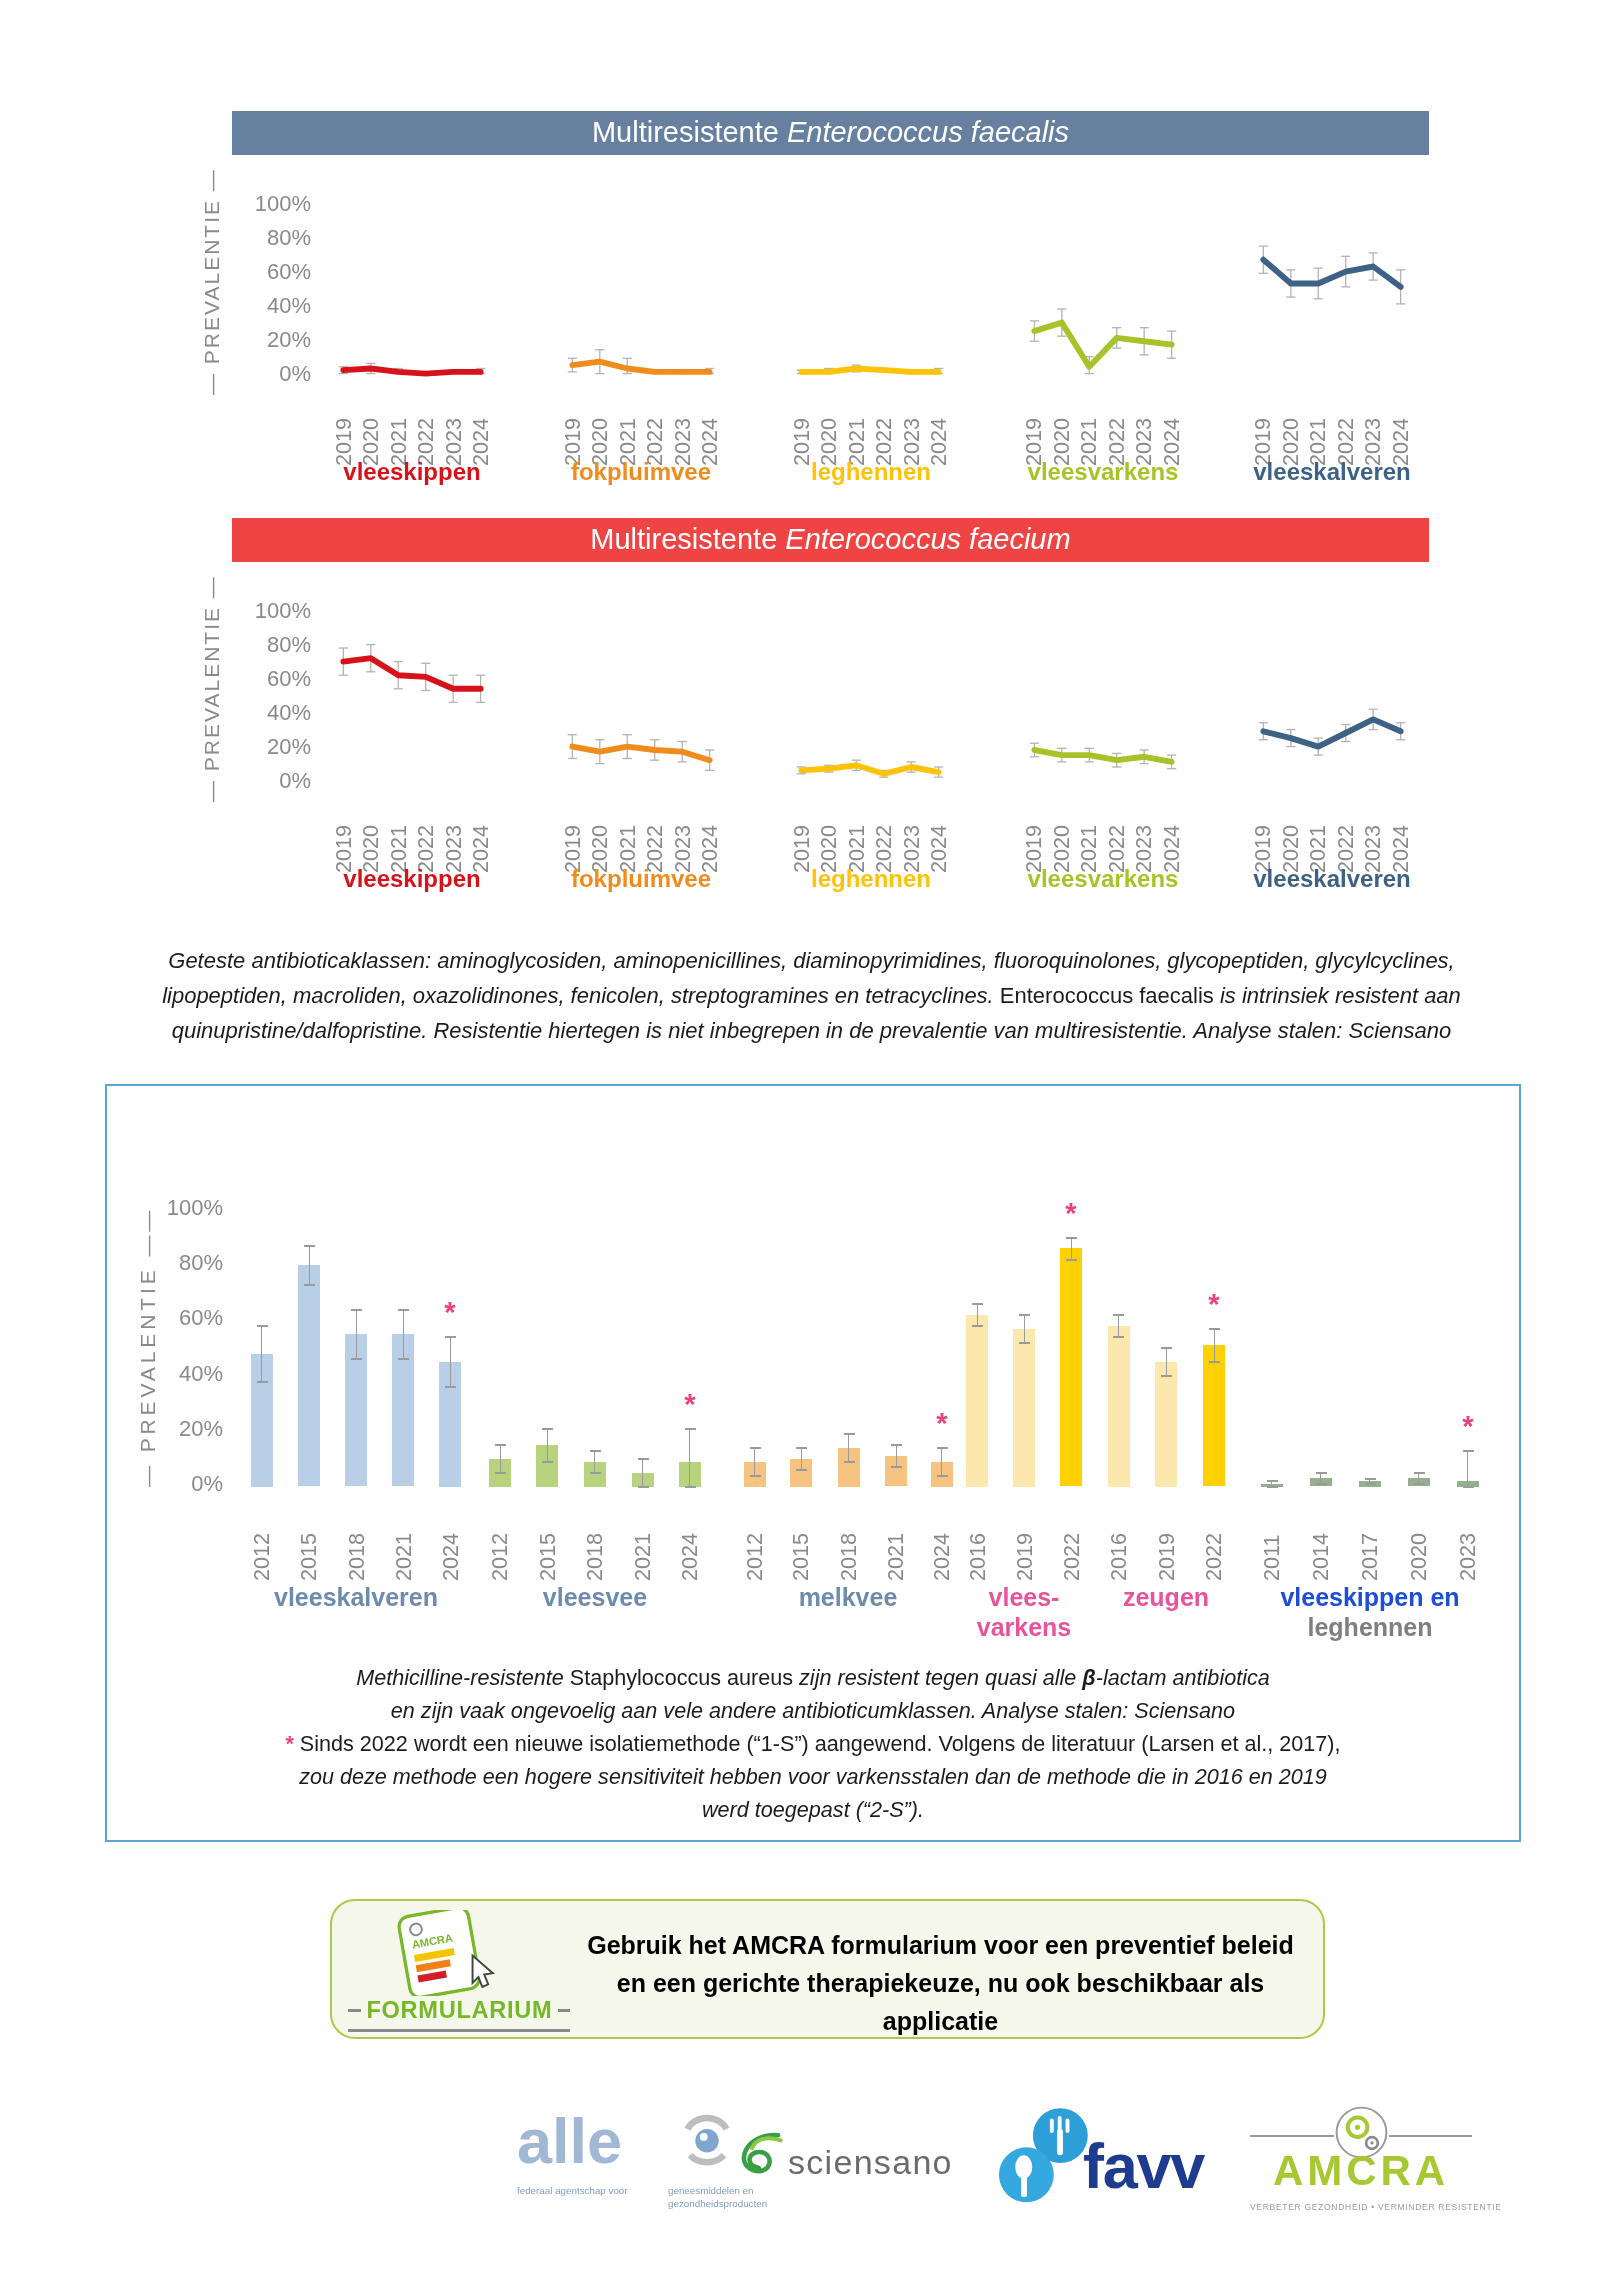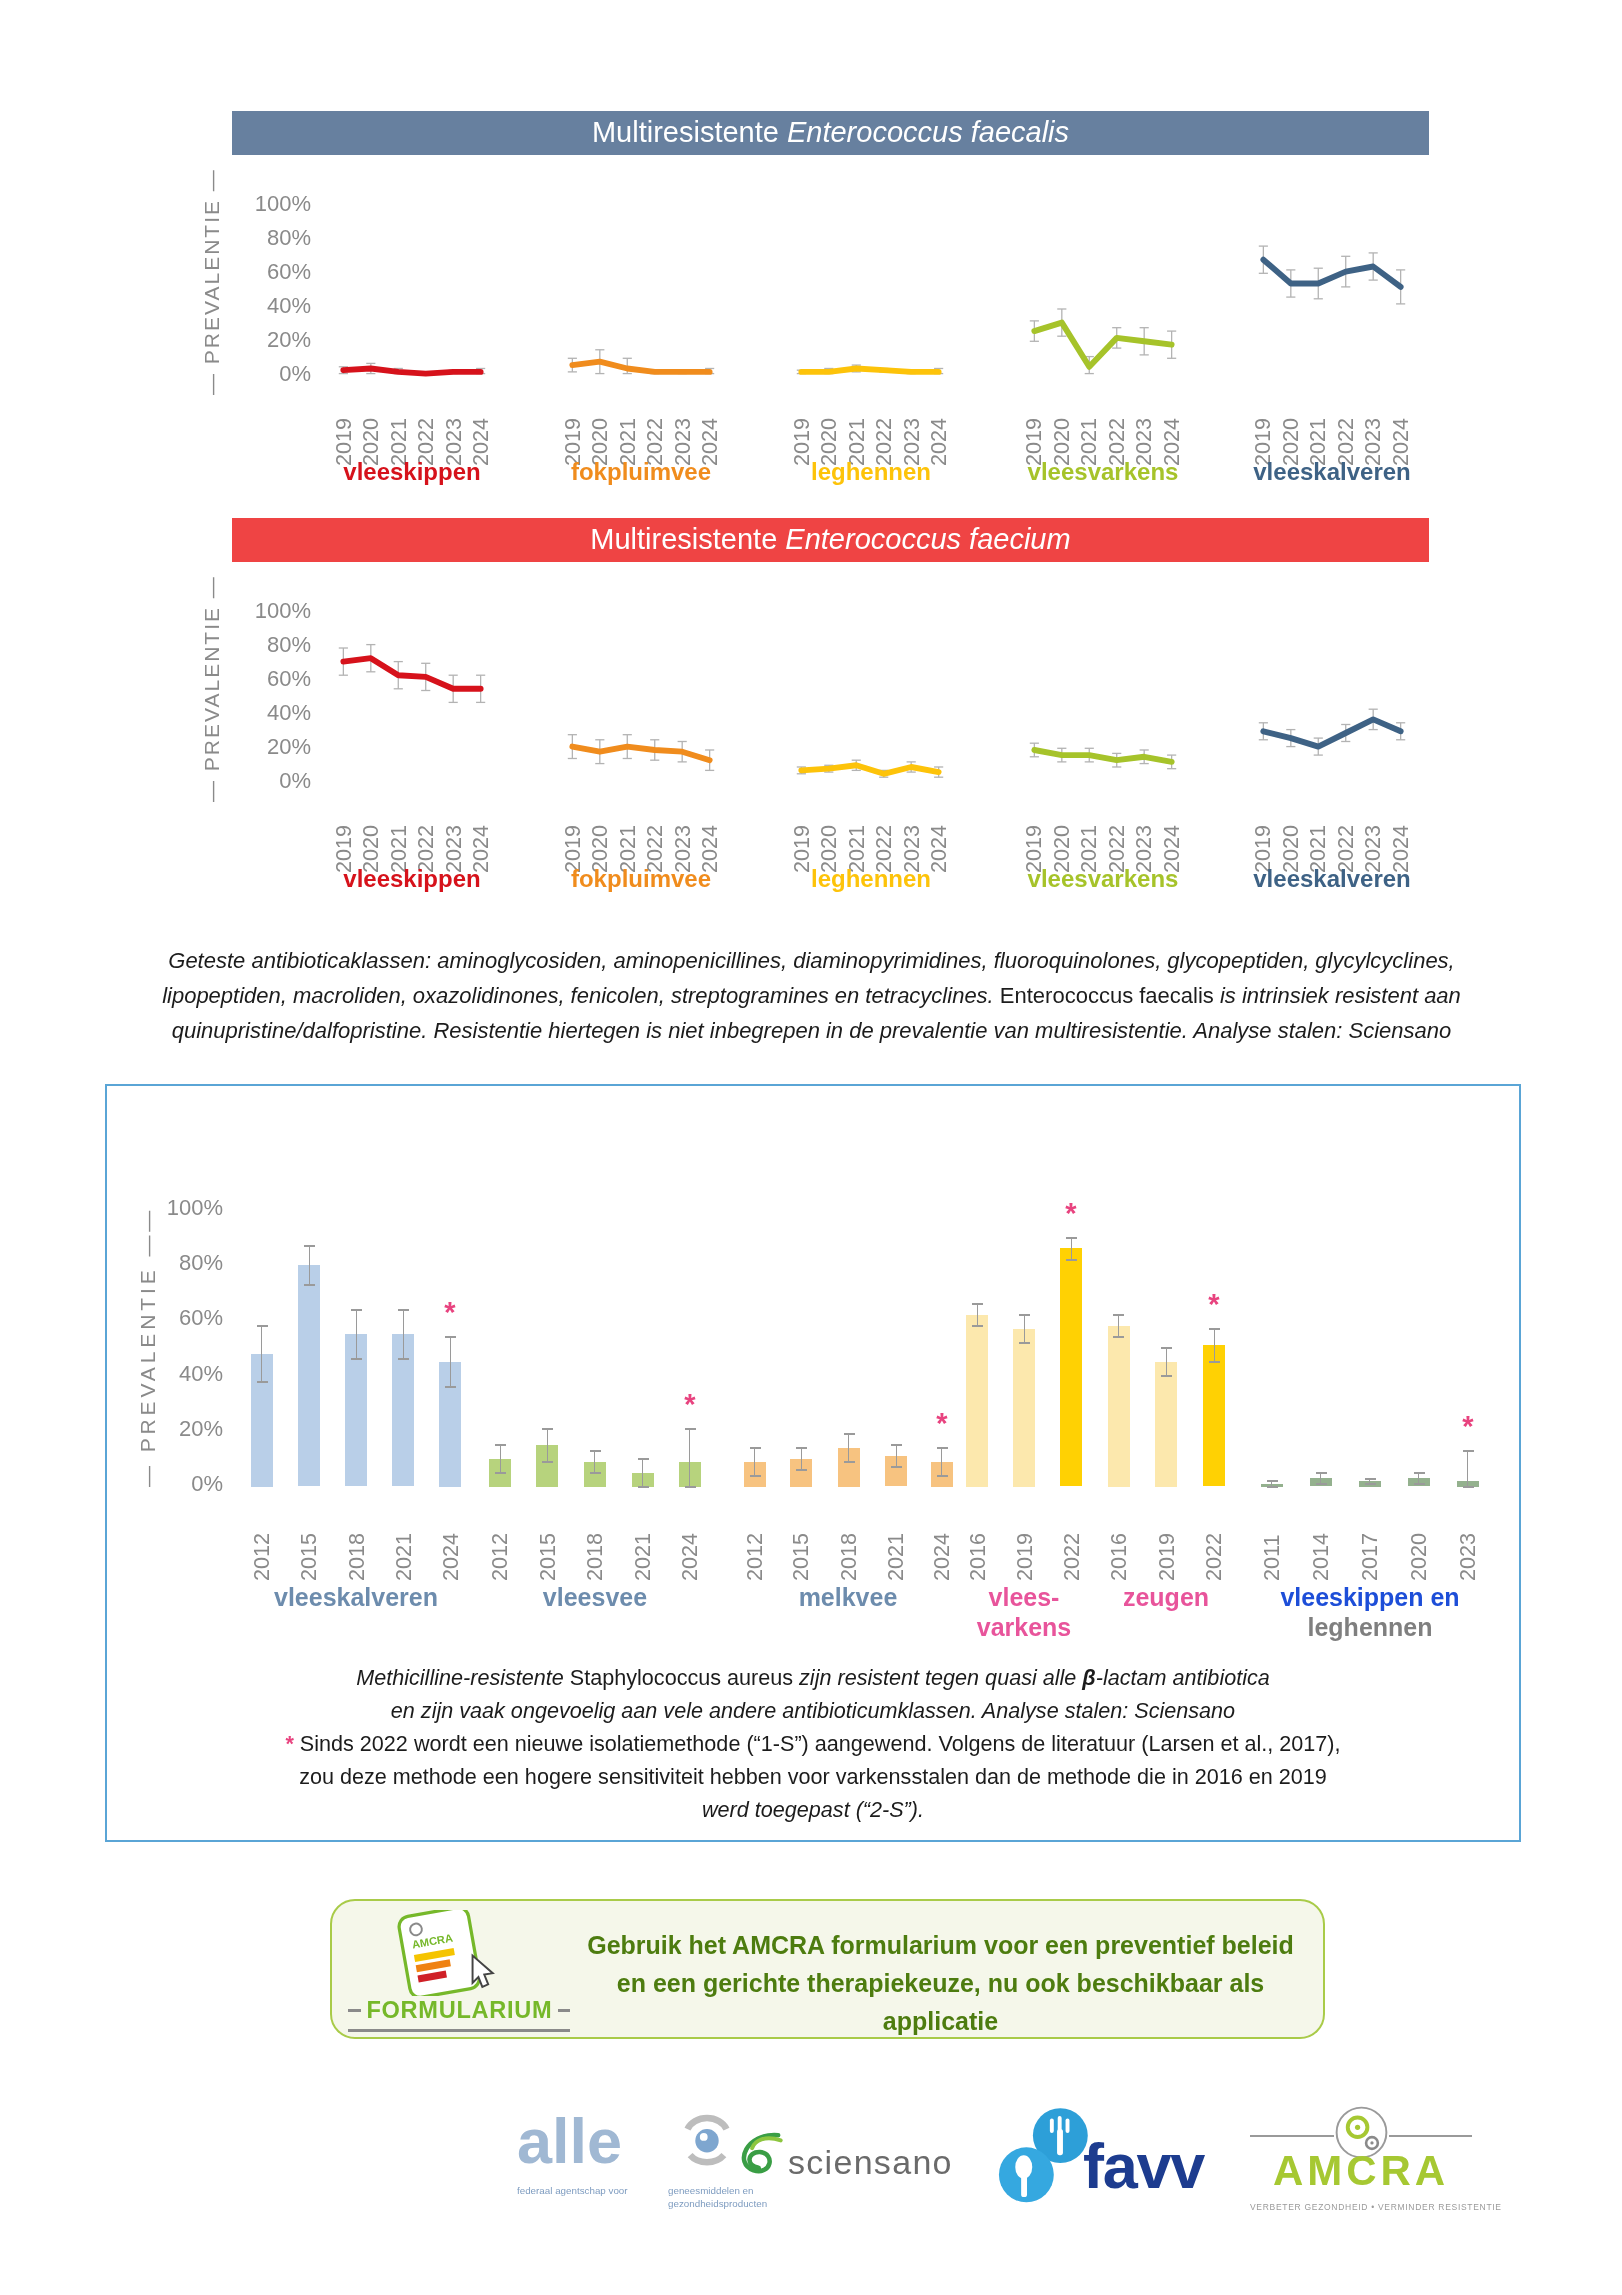--- a/index.html
+++ b/index.html
@@ -29,21 +29,21 @@
   .star{position:absolute;width:26px;text-align:center;font-size:29px;font-weight:bold;}
   .grouplab{position:absolute;width:222px;text-align:center;font-size:25px;font-weight:bold;line-height:30px;}
   .formbox{position:absolute;left:330px;top:1899px;width:995px;height:140px;border:2px solid #a9cb49;
            border-radius:25px;background:#f5f7ea;box-sizing:border-box;}
   .formicon{position:absolute;left:36px;top:9.2px;width:157px;height:86px;}
   .formlabel-row{position:absolute;left:16.4px;top:96px;width:222px;display:flex;align-items:center;gap:5.2px;}
   .rule{flex:1;height:2.6px;background:#8a8a8a;}
   .formlabel{color:#76b82a;font-size:23.6px;font-weight:bold;letter-spacing:0.7px;}
   .formunderline{position:absolute;left:16.4px;top:128px;width:222px;height:2.6px;background:#8a8a8a;}
   .formtext{position:absolute;left:242px;top:25px;width:733px;text-align:center;font-weight:bold;
-            font-size:25px;line-height:38px;color:#4d7c0f;}
+            font-size:25px;line-height:38px;color:#000000;}
   .logos{position:absolute;left:0;top:2104px;width:1623px;height:118px;}
   .logo{position:absolute;}
   .vgtext{position:absolute;left:88px;top:5.2px;font-size:17.7px;line-height:24px;color:#2f6db5;font-weight:bold;white-space:nowrap;}
   .faggword{font-size:63px;color:#a0b8d3;font-weight:bold;letter-spacing:0px;line-height:59px;}
   .faggsub{position:absolute;font-size:9.8px;color:#7e9cc0;line-height:12.4px;white-space:nowrap;}
   .sciword{position:absolute;left:62px;top:13px;font-size:34px;color:#6a6a6a;letter-spacing:1.3px;}
   .favvword{position:absolute;left:88px;top:26px;font-size:63px;font-weight:bold;color:#1d3c8f;letter-spacing:-1.3px;}
   .amcra{width:222px;text-align:center;}
   .amcraline{position:absolute;left:0;top:30px;width:222px;height:2px;background:#9a9a9a;}
   .amcraword{position:absolute;left:0;top:42px;width:222px;font-size:42px;letter-spacing:3.9px;color:#a6c832;font-weight:bold;}
@@ -523,21 +523,21 @@
         <div class="wcap" style="left: 1356px; top: 400px;"></div>
         <div class="star" style="left: 1348px; top: 324px; color: rgb(232, 67, 127);">*</div>
         <div class="vtext" style="left: 1349px; top: 410px;">2023</div>
         <div class="grouplab" style="left: 1152px; top: 496px; color: #1d4ed8;">vleeskippen en</div>
         <div class="grouplab" style="left: 1152px; top: 526px; color: rgb(127, 127, 127);">leghennen</div>
       </div>
     <div class="para mrsa-caption" id="mrsa-caption">
         <div class="capline"><span style="font-style: italic;">Methicilline-resistente </span><span>Staphylococcus aureus</span><span style="font-style: italic;"> zijn resistent tegen quasi alle </span><span style="font-style: italic; font-weight: bold;">β</span><span style="font-style: italic;">-lactam antibiotica</span></div>
         <div class="capline"><span style="font-style: italic;">en zijn vaak ongevoelig aan vele andere antibioticumklassen. Analyse stalen: Sciensano</span></div>
         <div class="capline"><span style="font-weight: bold; color: rgb(232, 67, 127);">* </span><span style="">Sinds 2022 wordt een nieuwe isolatiemethode (“1-S”) aangewend. Volgens de literatuur (Larsen et al., 2017),</span></div>
-        <div class="capline"><span style="">zou deze methode een hogere sensitiviteit hebben voor varkensstalen dan de methode die in 2016 en 2019</span></div>
+        <div class="capline"><span style="font-style: italic;">zou deze methode een hogere sensitiviteit hebben voor varkensstalen dan de methode die in 2016 en 2019</span></div>
         <div class="capline"><span style="font-style: italic;">werd toegepast (“2-S”).</span></div>
       </div>
   </section>
 
   <section class="formbox">
     <div class="formicon">
       <svg width="157" height="86" viewBox="0 0 240 132">
         <g transform="rotate(-10 110 66)">
           <rect x="55" y="2" width="108" height="126" rx="16" fill="#ffffff" stroke="#76b82a" stroke-width="5"></rect>
           <circle cx="80" cy="24" r="9" fill="none" stroke="#8a8a8a" stroke-width="3"></circle>

